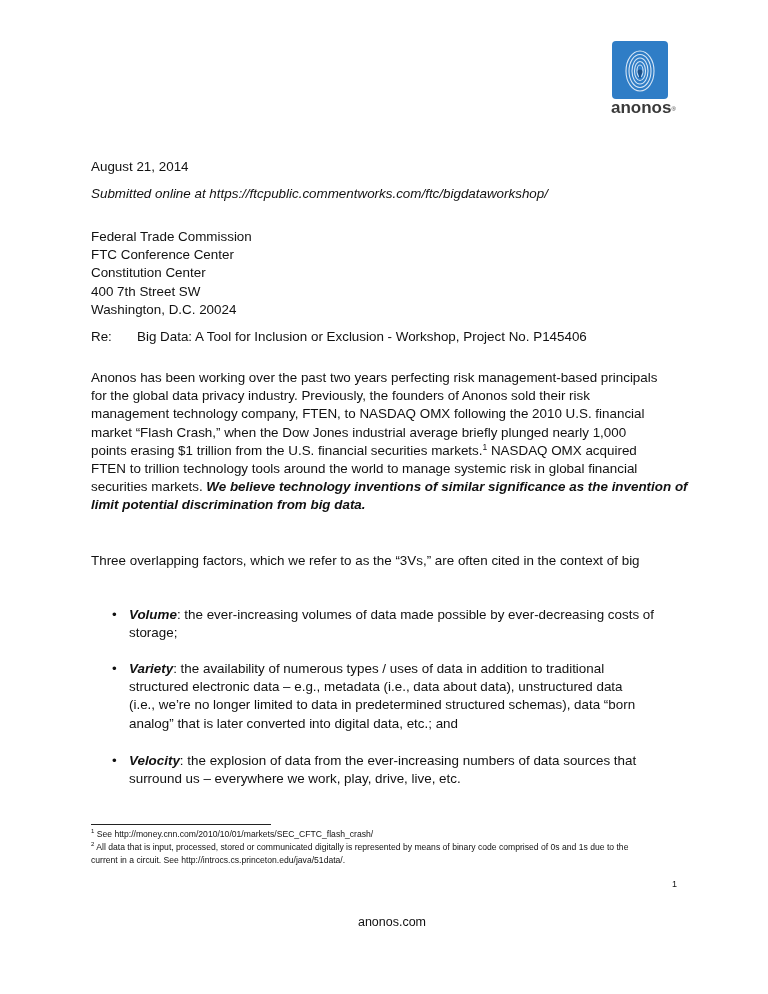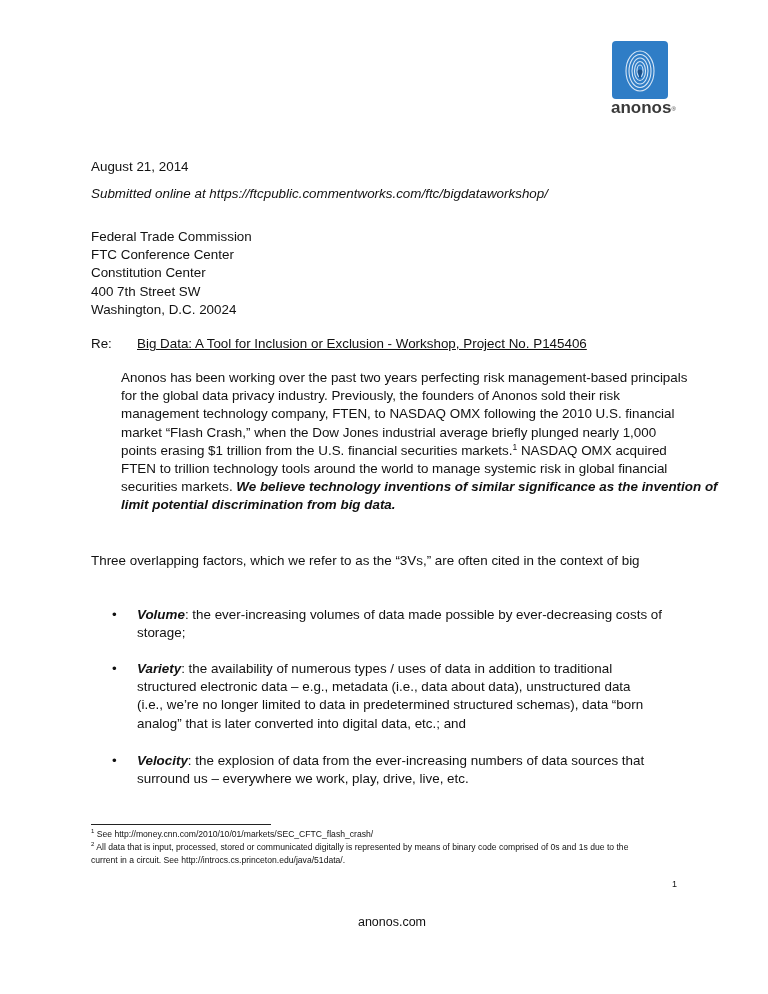--- a/index.html
+++ b/index.html
@@ -14,21 +14,21 @@
   .logo-text sup { font-size: 6px; font-weight: normal; vertical-align: top; position: relative; top: 1px; }
   .txt { position: absolute; left: 91px; font-size: 13.4px; line-height: 18.2px; white-space: nowrap; }
   .it { font-style: italic; }
   .para { position: absolute; left: 91px; width: 600px; font-size: 13.4px; line-height: 18.2px; }
   .para .ln { display: block; white-space: nowrap; }
   .bi { font-weight: bold; font-style: italic; }
   sup.fn { font-size: 8.5px; line-height: 0; vertical-align: super; }
   .re-label { display: inline-block; width: 46px; }
   .bullet { position: absolute; left: 112px; font-size: 13.4px; line-height: 18.2px; }
   .bullet-dot { position: absolute; left: 0; top: 0; }
-  .bullet-body { position: absolute; left: 25px; top: 0; width: 560px; }
+  .bullet-body { position: absolute; left: 17px; top: 0; width: 560px; }
   .bullet-body .ln { display: block; white-space: nowrap; }
   .fn-rule { position: absolute; left: 91px; top: 824px; width: 180px; height: 1px; background: #222; }
   .footnotes { position: absolute; left: 91px; top: 828px; width: 600px; font-size: 8.6px; line-height: 13px; }
   .footnotes .ln { display: block; white-space: nowrap; }
   .footnotes sup { font-size: 6px; vertical-align: super; line-height: 0; }
   .page-num { position: absolute; left: 672px; top: 879px; font-size: 9px; }
   .footer { position: absolute; left: 0; width: 768px; top: 915px; text-align: center; font-size: 12.5px; color: #111; margin-left: 8px; }
 </style>
 </head>
 <body>
@@ -56,25 +56,25 @@
   <div class="txt it" style="top:185px;">Submitted online at https://ftcpublic.commentworks.com/ftc/bigdataworkshop/</div>
 
   <div class="para" style="top:222px;margin-top:6px;">
     <span class="ln">Federal Trade Commission</span>
     <span class="ln">FTC Conference Center</span>
     <span class="ln">Constitution Center</span>
     <span class="ln">400 7th Street SW</span>
     <span class="ln">Washington, D.C. 20024</span>
   </div>
 
-  <div class="txt" style="top:335px;text-decoration:underline;">
+  <div class="txt" style="top:328px;">
     <span class="re-label">Re:</span><span>Big Data: A Tool for Inclusion or Exclusion - Workshop, Project No. P145406</span>
   </div>
 
-  <div class="para" style="top:369px;margin-left:30px;">
+  <div class="para" style="top:369px;">
     <span class="ln">Anonos has been working over the past two years perfecting risk management-based principals</span>
     <span class="ln">for the global data privacy industry. Previously, the founders of Anonos sold their risk</span>
     <span class="ln">management technology company, FTEN, to NASDAQ OMX following the 2010 U.S. financial</span>
     <span class="ln">market “Flash Crash,” when the Dow Jones industrial average briefly plunged nearly 1,000</span>
     <span class="ln"><span>points erasing $1 trillion from the U.S. financial securities markets.</span><sup class="fn">1</sup><span> NASDAQ OMX acquired</span></span>
     <span class="ln">FTEN to trillion technology tools around the world to manage systemic risk in global financial</span>
     <span class="ln"><span>securities markets. </span><span class="bi">We believe technology inventions of similar significance as the invention of</span></span>
     <span class="ln bi">limit potential discrimination from big data.</span>
   </div>
 

